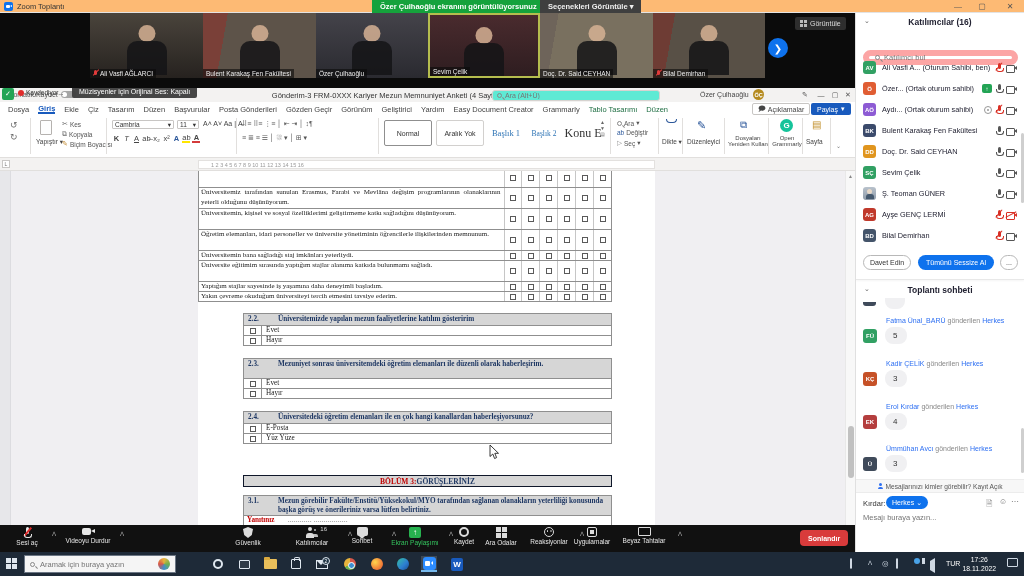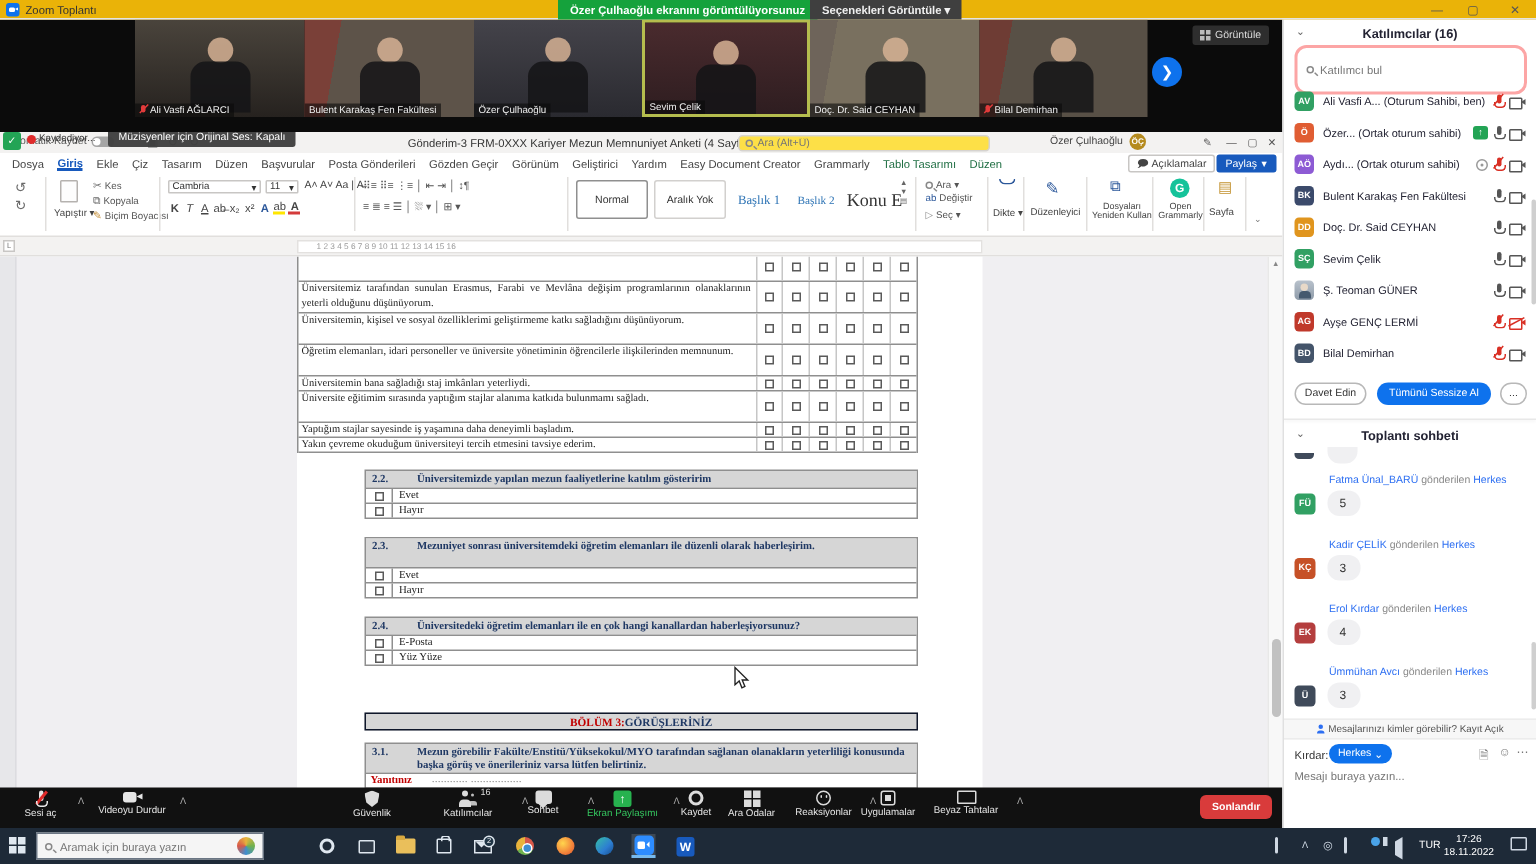--- a/index.html
+++ b/index.html
@@ -3,21 +3,21 @@
 <meta charset="utf-8">
 <style>
   *{margin:0;padding:0;box-sizing:border-box}
   html,body{width:1024px;height:576px;overflow:hidden}
   body{font-family:"Liberation Sans",sans-serif}
   #root{position:relative;width:1024px;height:576px;background:#fff;overflow:hidden}
   .ab{position:absolute}
   .fx{display:flex;align-items:center}
 
   
-  .ztitle{left:0;top:0;width:1024px;height:13px;background:#eab308;border-bottom:1px solid #e3e3e3;z-index:60}
+  .ztitle{left:0;top:0;width:1024px;height:13px;background:#fdba74;border-bottom:1px solid #e3e3e3;z-index:60}
   .zlogo{left:4px;top:2px;width:9px;height:9px;border-radius:2px;background:#0e72ed}
   .zlogo::before{content:"";position:absolute;left:2px;top:3px;width:3.5px;height:3px;background:#fff;border-radius:1px}
   .zlogo::after{content:"";position:absolute;left:6px;top:3px;border-top:1.5px solid transparent;border-bottom:1.5px solid transparent;border-right:2px solid #fff}
   .zapp{left:17px;top:2px;font-size:7.5px;color:#333}
   .gbanner{left:372px;top:0;height:13px;background:#15a23c;color:#fff;font-size:7.5px;display:flex;align-items:center;padding:0 8px;font-weight:bold}
   .opts{left:540px;top:0;height:13px;background:#3f3f3f;color:#f0f0f0;font-size:7.5px;display:flex;align-items:center;padding:0 8px;font-weight:bold}
   .wbtn{top:0;width:20px;height:13px;font-size:8px;color:#555;display:flex;align-items:center;justify-content:center}
 
   
   .vstrip{left:0;top:13px;width:855px;height:75px;background:#0b0b0b;z-index:5}
@@ -38,21 +38,21 @@
   .nextbtn{left:768px;top:25px;width:20px;height:20px;border-radius:50%;background:#0e72ed;color:#fff;font-size:10px;display:flex;align-items:center;justify-content:center}
 
   
   #wordscreen{left:0;top:88px;width:855px;height:464px;background:#fff;z-index:4}
   .wtitle{left:0;top:0;width:100%;height:14px;background:#f3f2f1;font-size:7px;color:#555}
   .autosave{left:6px;top:3px;display:flex;align-items:center;gap:3px}
   .toggle{width:15px;height:7px;border-radius:4px;background:#a5a5a5;position:relative}
   .toggle::before{content:"";position:absolute;left:1px;top:1px;width:5px;height:5px;border-radius:50%;background:#fff}
   .qico{top:2px;font-size:8px;color:#666}
   .wdoctitle{left:240px;top:3px;width:300px;text-align:center;font-size:7.5px;color:#333;white-space:nowrap;overflow:hidden}
-  .wsearch{left:492px;top:2px;width:168px;height:11px;background:#fde047;border:1px solid #d6d3d0;border-radius:3px;display:flex;align-items:center;gap:3px;padding:0 4px}
+  .wsearch{left:492px;top:2px;width:168px;height:11px;background:#5eead4;border:1px solid #d6d3d0;border-radius:3px;display:flex;align-items:center;gap:3px;padding:0 4px}
   .wsearch input{border:none;outline:none;font-size:7px;color:#777;width:140px;background:transparent;font-family:"Liberation Sans",sans-serif}
   .mag{width:5px;height:5px;border:1px solid #888;border-radius:50%;position:relative;flex:none}
   .mag::after{content:"";position:absolute;left:4px;top:4px;width:3px;height:1px;background:#888;transform:rotate(45deg)}
   .wuser{left:700px;top:3px;font-size:7px;color:#444}
   .wav{left:753px;top:1px;width:11px;height:11px;border-radius:50%;background:#b58b1f;color:#fff;font-size:5.5px;display:flex;align-items:center;justify-content:center;font-weight:bold}
   .wwb{top:0;width:16px;height:14px;display:flex;align-items:center;justify-content:center;font-size:7px;color:#555}
 
   
   .shieldbadge{left:2px;top:0px;width:12px;height:12px;border-radius:2px;background:#23a455;color:#fff;font-size:7px;display:flex;align-items:center;justify-content:center;z-index:30}
   .recbadge{left:18px;top:1px;display:flex;align-items:center;gap:2px;font-size:6.5px;color:#333;z-index:29}
@@ -146,21 +146,21 @@
   .i-apps{width:10px;height:10px;border:1.5px solid #dcdcdc;border-radius:2px;position:relative}
   .i-apps::after{content:"";position:absolute;left:1.5px;top:1.5px;width:4px;height:4px;background:#dcdcdc}
   .i-board{width:13px;height:9px;border:1.5px solid #dcdcdc;border-radius:1px}
   .endbtn{position:absolute;left:800px;top:5px;height:16px;border-radius:4px;background:#d93b3b;color:#fff;font-size:7px;font-weight:bold;display:flex;align-items:center;padding:0 8px}
   .green-label{color:#35c65f !important}
 
   
   .panel{left:855px;top:13px;width:169px;height:539px;background:#fff;border-left:1px solid #e0e0e0;z-index:50;font-size:7.5px;color:#232333}
   .phead{left:0;top:4px;width:100%;text-align:center;font-weight:bold;font-size:8.5px}
   .pcollapse{left:8px;top:4px;color:#666;font-size:7px}
-  .psearch{left:7px;top:17px;width:155px;height:33px;border:2px solid #fca5a5;border-radius:8px;background:#fff;display:flex;align-items:center;gap:4px;padding:0 6px}
+  .psearch{left:7px;top:37px;width:155px;height:15px;border:6px solid #fca5a5;border-radius:8px;background:#fff;display:flex;align-items:center;gap:4px;padding:0 6px}
   .psearch input{border:none;outline:none;background:transparent;font-size:7.5px;color:#888;width:120px;font-family:"Liberation Sans",sans-serif}
   .prow{left:0;width:100%;height:21px;display:flex;align-items:center;padding:0 7px;gap:6px;position:absolute}
   .pav{width:13px;height:13px;border-radius:3px;color:#fff;font-size:6px;font-weight:bold;display:flex;align-items:center;justify-content:center;flex:none}
   .pav.photo{background:linear-gradient(180deg,#b9c2cc,#8d9aa8);position:relative}
   .pav.photo::before{content:"";position:absolute;left:4px;top:2px;width:5px;height:5px;border-radius:50%;background:#e8d9c8}
   .pav.photo::after{content:"";position:absolute;left:2.5px;top:7px;width:8px;height:5px;border-radius:3px 3px 0 0;background:#45596e}
   .pname{flex:1;white-space:nowrap;overflow:hidden;font-size:7.3px}
   .picons{display:flex;align-items:center;gap:4px;flex:none}
   .pm{width:6px;height:9px;position:relative;flex:none}
   .pm::before{content:"";position:absolute;left:1.5px;top:0;width:3px;height:5.5px;border-radius:1.5px;background:#555}

